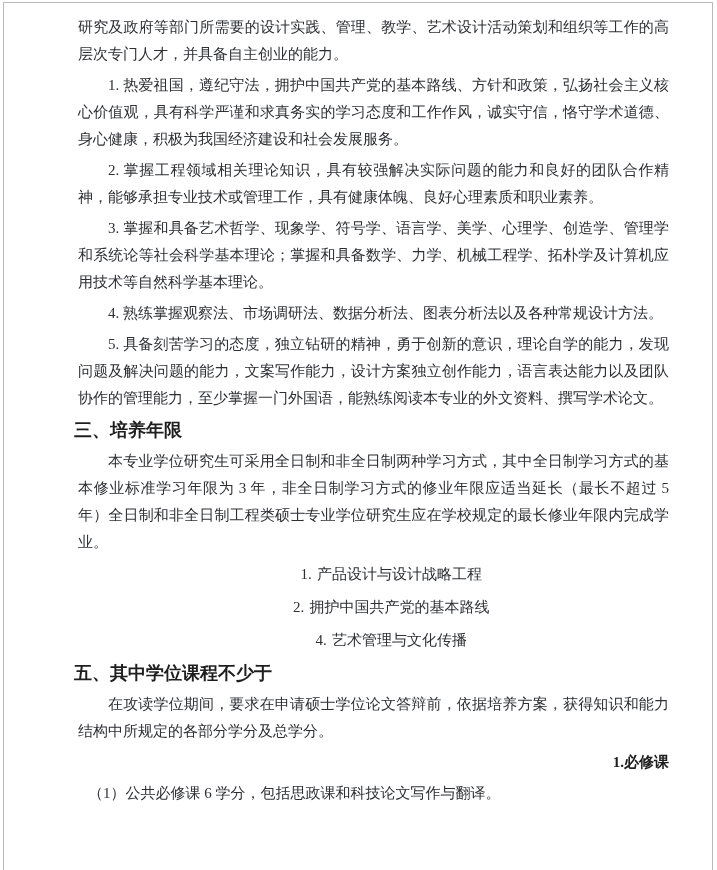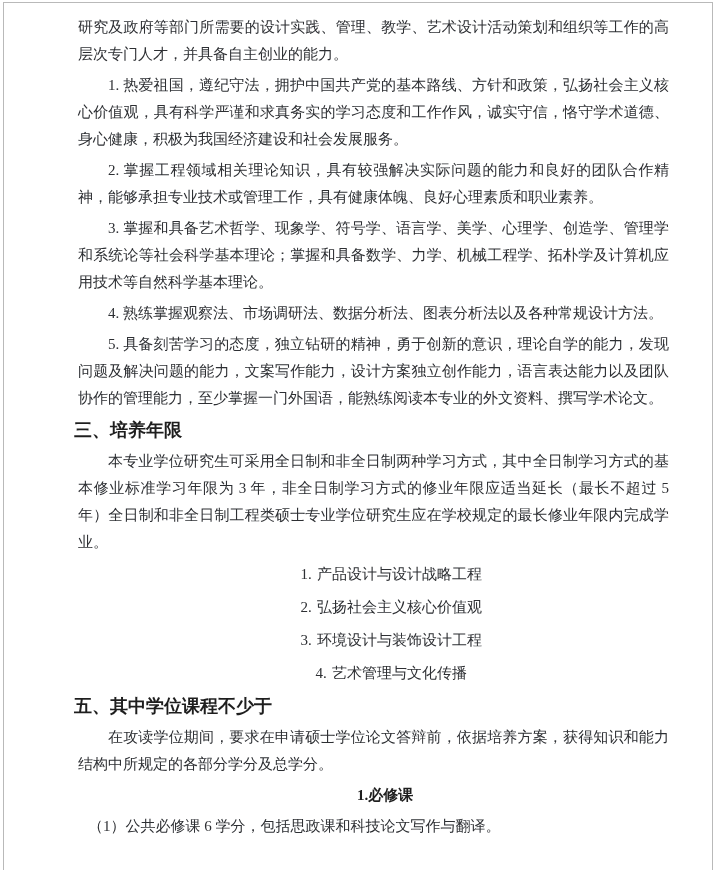--- a/index.html
+++ b/index.html
@@ -54,21 +54,21 @@
     padding-left: 30px;
     text-indent: 0;
   }
   .blk-list-item .num {
     display: inline-block;
     min-width: 22px;
   }
   .blk-sub-heading {
     font-weight: bold;
     color: #1e1e1e;
-    text-align: center;
+    text-align: right;
     text-indent: 23px;
   }
   .blk-sub-item {
     text-align: left;
     text-indent: 10px;
   }
 </style>
 </head>
 <body>
 
@@ -77,21 +77,20 @@
   <div class="doc" id="doc">
       <p class="blk-continuation">研究及政府等部门所需要的设计实践、管理、教学、艺术设计活动策划和组织等工作的高层次专门人才，并具备自主创业的能力。</p>
       <p class="blk-para">1. 热爱祖国，遵纪守法，拥护中国共产党的基本路线、方针和政策，弘扬社会主义核心价值观，具有科学严谨和求真务实的学习态度和工作作风，诚实守信，恪守学术道德、身心健康，积极为我国经济建设和社会发展服务。</p>
       <p class="blk-para">2. 掌握工程领域相关理论知识，具有较强解决实际问题的能力和良好的团队合作精神，能够承担专业技术或管理工作，具有健康体魄、良好心理素质和职业素养。</p>
       <p class="blk-para">3. 掌握和具备艺术哲学、现象学、符号学、语言学、美学、心理学、创造学、管理学和系统论等社会科学基本理论；掌握和具备数学、力学、机械工程学、拓朴学及计算机应用技术等自然科学基本理论。</p>
       <p class="blk-para">4. 熟练掌握观察法、市场调研法、数据分析法、图表分析法以及各种常规设计方法。</p>
       <p class="blk-para">5. 具备刻苦学习的态度，独立钻研的精神，勇于创新的意识，理论自学的能力，发现问题及解决问题的能力，文案写作能力，设计方案独立创作能力，语言表达能力以及团队协作的管理能力，至少掌握一门外国语，能熟练阅读本专业的外文资料、撰写学术论文。</p>
       <p class="blk-heading">三、培养年限</p>
       <p class="blk-para">本专业学位研究生可采用全日制和非全日制两种学习方式，其中全日制学习方式的基本修业标准学习年限为 3 年，非全日制学习方式的修业年限应适当延长（最长不超过 5 年）全日制和非全日制工程类硕士专业学位研究生应在学校规定的最长修业年限内完成学业。</p>
       <p class="blk-list-item"><span class="num">1.</span><span>产品设计与设计战略工程</span></p>
-      <p class="blk-list-item"><span class="num">2.</span><span>弘扬社会主义核心价值观</span></p>
-      <p class="blk-list-item"><span class="num">3.</span><span>环境设计与装饰设计工程</span></p>
+      <p class="blk-list-item"><span class="num">2.</span><span>拥护中国共产党的基本路线</span></p>
       <p class="blk-list-item"><span class="num">4.</span><span>艺术管理与文化传播</span></p>
       <p class="blk-heading">五、其中学位课程不少于</p>
       <p class="blk-para">在攻读学位期间，要求在申请硕士学位论文答辩前，依据培养方案，获得知识和能力结构中所规定的各部分学分及总学分。</p>
       <p class="blk-sub-heading">1.必修课</p>
       <p class="blk-sub-item">（1）公共必修课 6 学分，包括思政课和科技论文写作与翻译。</p>
     </div>
 </div>
 
 </body></html>

